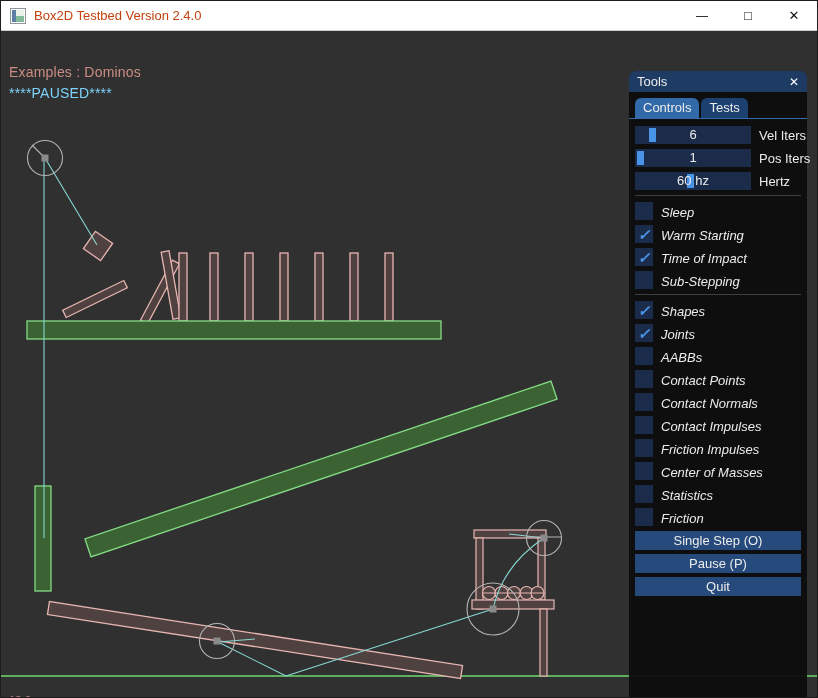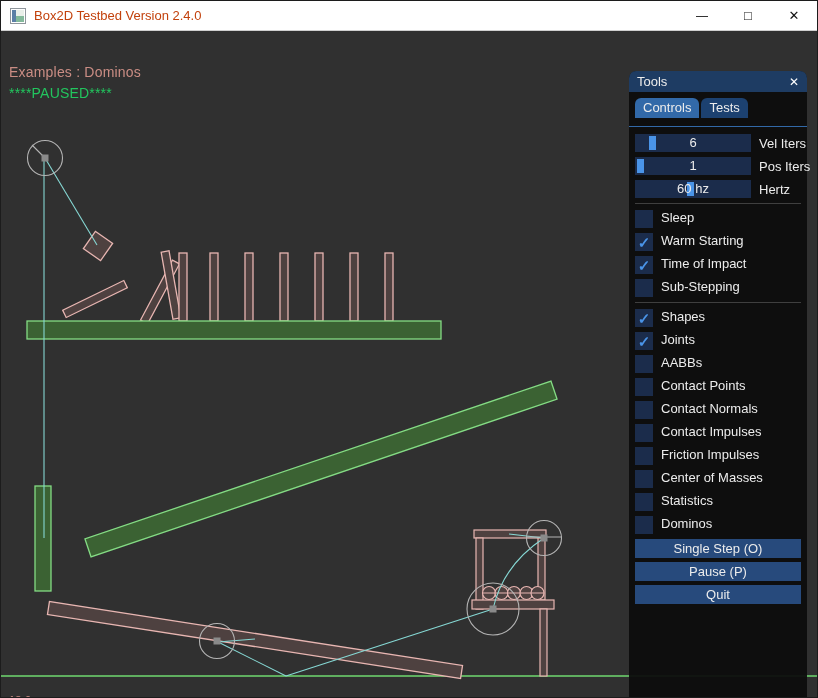--- a/index.html
+++ b/index.html
@@ -20,32 +20,32 @@
   .ovl{position:absolute;font-size:14px;letter-spacing:0.2px;}
   #ovl-example{left:8px;top:3px;}
   #ovl-paused{left:8px;top:24px;}
   #ovl-ms{left:8px;top:633px;font-size:11px;}
   
   #panel{position:absolute;left:628px;top:10px;width:178px;height:644px;
     background:rgba(13,13,13,0.95);border-radius:8px;color:#ececec;font-size:13px;}
   #panel-title{height:21px;background:#1e3c63;border-radius:7px 7px 0 0;display:flex;
     align-items:center;padding:0 8px;}
   #panel-close{margin-left:auto;font-size:12px;color:#fff;cursor:default;}
-  #tabbar{display:flex;gap:2px;padding:6px 6px 8px 6px;border-bottom:1px solid #3269a8;}
+  #tabbar{display:flex;gap:2px;padding:6px 6px 0 6px;border-bottom:1px solid #3269a8;}
   .tab{padding:2px 8px 3px 8px;border-radius:6px 6px 0 0;cursor:default;}
   .tab.active{background:#3269a8;}
   .tab.inactive{background:#1c4170;}
   #panel-content{padding:7px 6px 0 6px;}
   .srow{display:flex;align-items:center;height:18px;margin-bottom:5px;}
   .track{position:relative;width:116px;height:18px;background:#1b2c4b;flex:0 0 auto;}
   .grab{position:absolute;top:2px;width:7px;height:14px;background:#4a94e8;}
   .sval{position:absolute;left:0;top:0;width:100%;text-align:center;line-height:18px;}
   .slabel{margin-left:8px;white-space:nowrap;}
   .sep{height:1px;background:#3f3f3f;margin:3px 0 6px 0;}
-  .crow{display:flex;align-items:flex-start;height:18px;margin-bottom:5px;}
+  .crow{display:flex;align-items:flex-end;height:18px;margin-bottom:5px;font-style:italic;}
   .cbox{width:18px;height:18px;background:#1b2c4b;flex:0 0 auto;display:flex;
     align-items:center;justify-content:center;color:#4a94e8;font-weight:bold;font-size:15px;line-height:1;}
   .clabel{margin-left:8px;white-space:nowrap;}
   #buttons{margin-top:3px;}
   .pbtn{width:166px;height:19px;background:#274a7c;margin-bottom:4px;text-align:center;
     line-height:19px;cursor:default;}
 </style>
 </head>
 <body>
 
@@ -117,21 +117,21 @@
         <circle cx="216" cy="580" r="17.5" fill="none" stroke="#b4b4b4" stroke-width="1.1"></circle>
         <circle cx="492" cy="548" r="26" fill="none" stroke="#b4b4b4" stroke-width="1.1"></circle>
         <circle cx="543" cy="477" r="17.5" fill="none" stroke="#b4b4b4" stroke-width="1.1"></circle>
         <line x1="526" y1="476" x2="561" y2="476" stroke="#b4b4b4" stroke-width="1.1"></line>
         <rect x="40.5" y="93.5" width="7" height="7" fill="#8a8a8a"></rect>
         <rect x="212.5" y="576.5" width="7" height="7" fill="#8a8a8a"></rect>
         <rect x="488.5" y="544.5" width="7" height="7" fill="#8a8a8a"></rect>
         <rect x="539.5" y="473.5" width="7" height="7" fill="#8a8a8a"></rect>
       </svg>
     <div class="ovl" id="ovl-example" style="color: rgb(202, 141, 132);">Examples : Dominos</div>
-    <div class="ovl" id="ovl-paused" style="color: #22c55e;">****PAUSED****</div>
+    <div class="ovl" id="ovl-paused" style="color: #7dd3fc;">****PAUSED****</div>
     <div class="ovl" id="ovl-ms" style="color: rgb(202, 141, 132);">18.0 ms</div>
 
     <div id="panel">
       <div id="panel-title">
         <span>Tools</span>
         <span id="panel-close">✕</span>
       </div>
       <div id="tabbar">
         <div class="tab active">Controls</div>
         <div class="tab inactive">Tests</div>
@@ -212,21 +212,21 @@
             <div class="crow">
               <div class="cbox"></div>
               <span class="clabel">Center of Masses</span>
             </div>
             <div class="crow">
               <div class="cbox"></div>
               <span class="clabel">Statistics</span>
             </div>
             <div class="crow">
               <div class="cbox"></div>
-              <span class="clabel">Dominos</span>
+              <span class="clabel">Friction</span>
             </div>
           </div>
         <div id="buttons">
             <div class="pbtn">Single Step (O)</div>
             <div class="pbtn">Pause (P)</div>
             <div class="pbtn">Quit</div>
           </div>
       </div>
     </div>
   </div>

